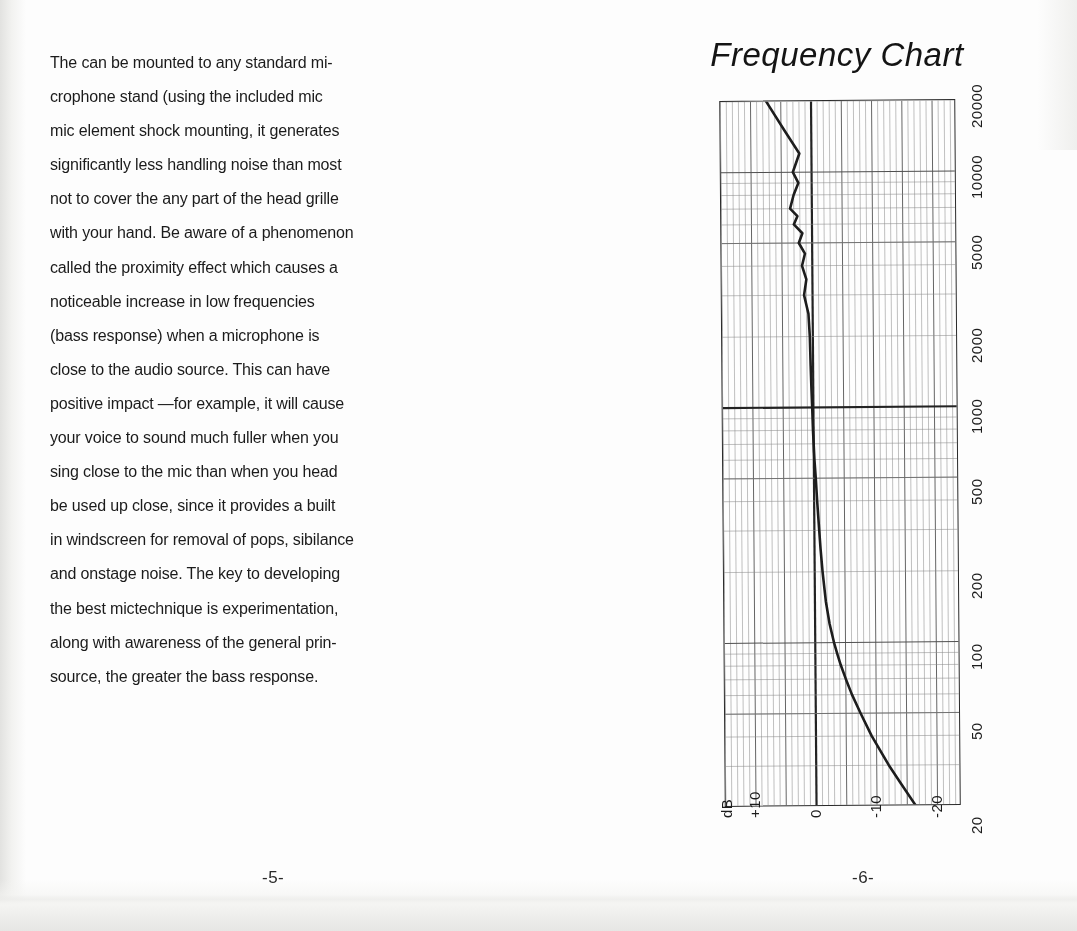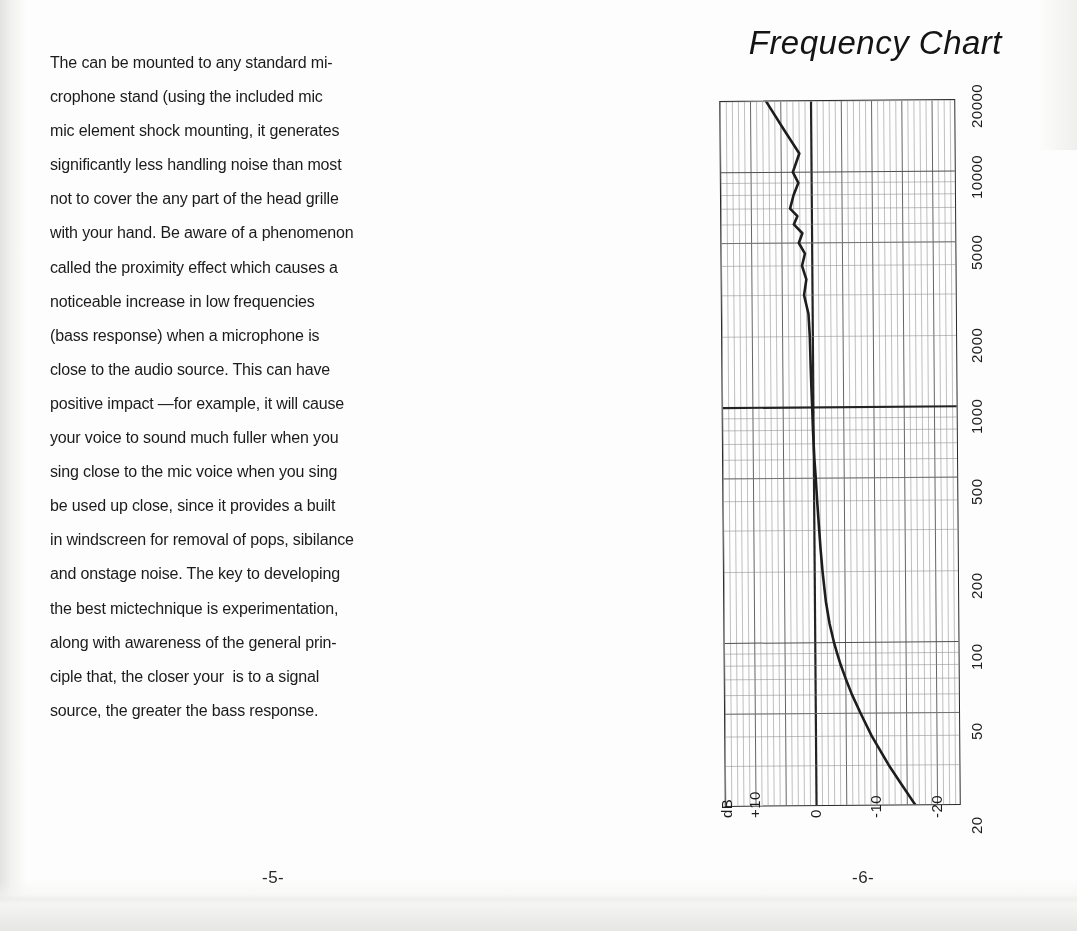--- a/index.html
+++ b/index.html
@@ -70,23 +70,23 @@
     color: #2a2a2a;
     letter-spacing: 0.5px;
   }
   #folio-left  { left: 262px; top: 868px; }
   #folio-right { left: 852px; top: 868px; }
 
   
   #chart-title {
     position: absolute;
     left: 672px;
-    top: 24px;
+    top: 36px;
     width: 330px;
-    text-align: right;
+    text-align: center;
     font-size: 33px;
     font-style: italic;
     letter-spacing: 0.5px;
     color: #141414;
   }
 
   #chart-block {
     position: absolute;
     left: 700px;
     top: 88px;
@@ -148,27 +148,26 @@
       <div class="para-line">mic element shock mounting, it generates</div>
       <div class="para-line">significantly less handling noise than most</div>
       <div class="para-line">not to cover the any part of the head grille</div>
       <div class="para-line">with your hand. Be aware of a phenomenon</div>
       <div class="para-line">called the proximity effect which causes a</div>
       <div class="para-line">noticeable increase in low frequencies</div>
       <div class="para-line">(bass response) when a microphone is</div>
       <div class="para-line">close to the audio source. This can have</div>
       <div class="para-line">positive impact —for example, it will cause</div>
       <div class="para-line">your voice to sound much fuller when you</div>
-      <div class="para-line">sing close to the mic voice when you sing</div>
+      <div class="para-line">sing close to the mic than when you head</div>
       <div class="para-line">be used up close, since it provides a built</div>
       <div class="para-line">in windscreen for removal of pops, sibilance</div>
       <div class="para-line">and onstage noise. The key to developing</div>
       <div class="para-line">the best mictechnique is experimentation,</div>
       <div class="para-line">along with awareness of the general prin-</div>
-      <div class="para-line">ciple that, the closer your  is to a signal</div>
       <div class="para-line">source, the greater the bass response.</div>
     </div>
 
   <div class="folio" id="folio-left">-5-</div>
 
   <div id="chart-title">Frequency Chart</div>
 
   <div id="chart-block">
     <div id="plot">
       <svg id="grid-svg" width="236" height="706">

